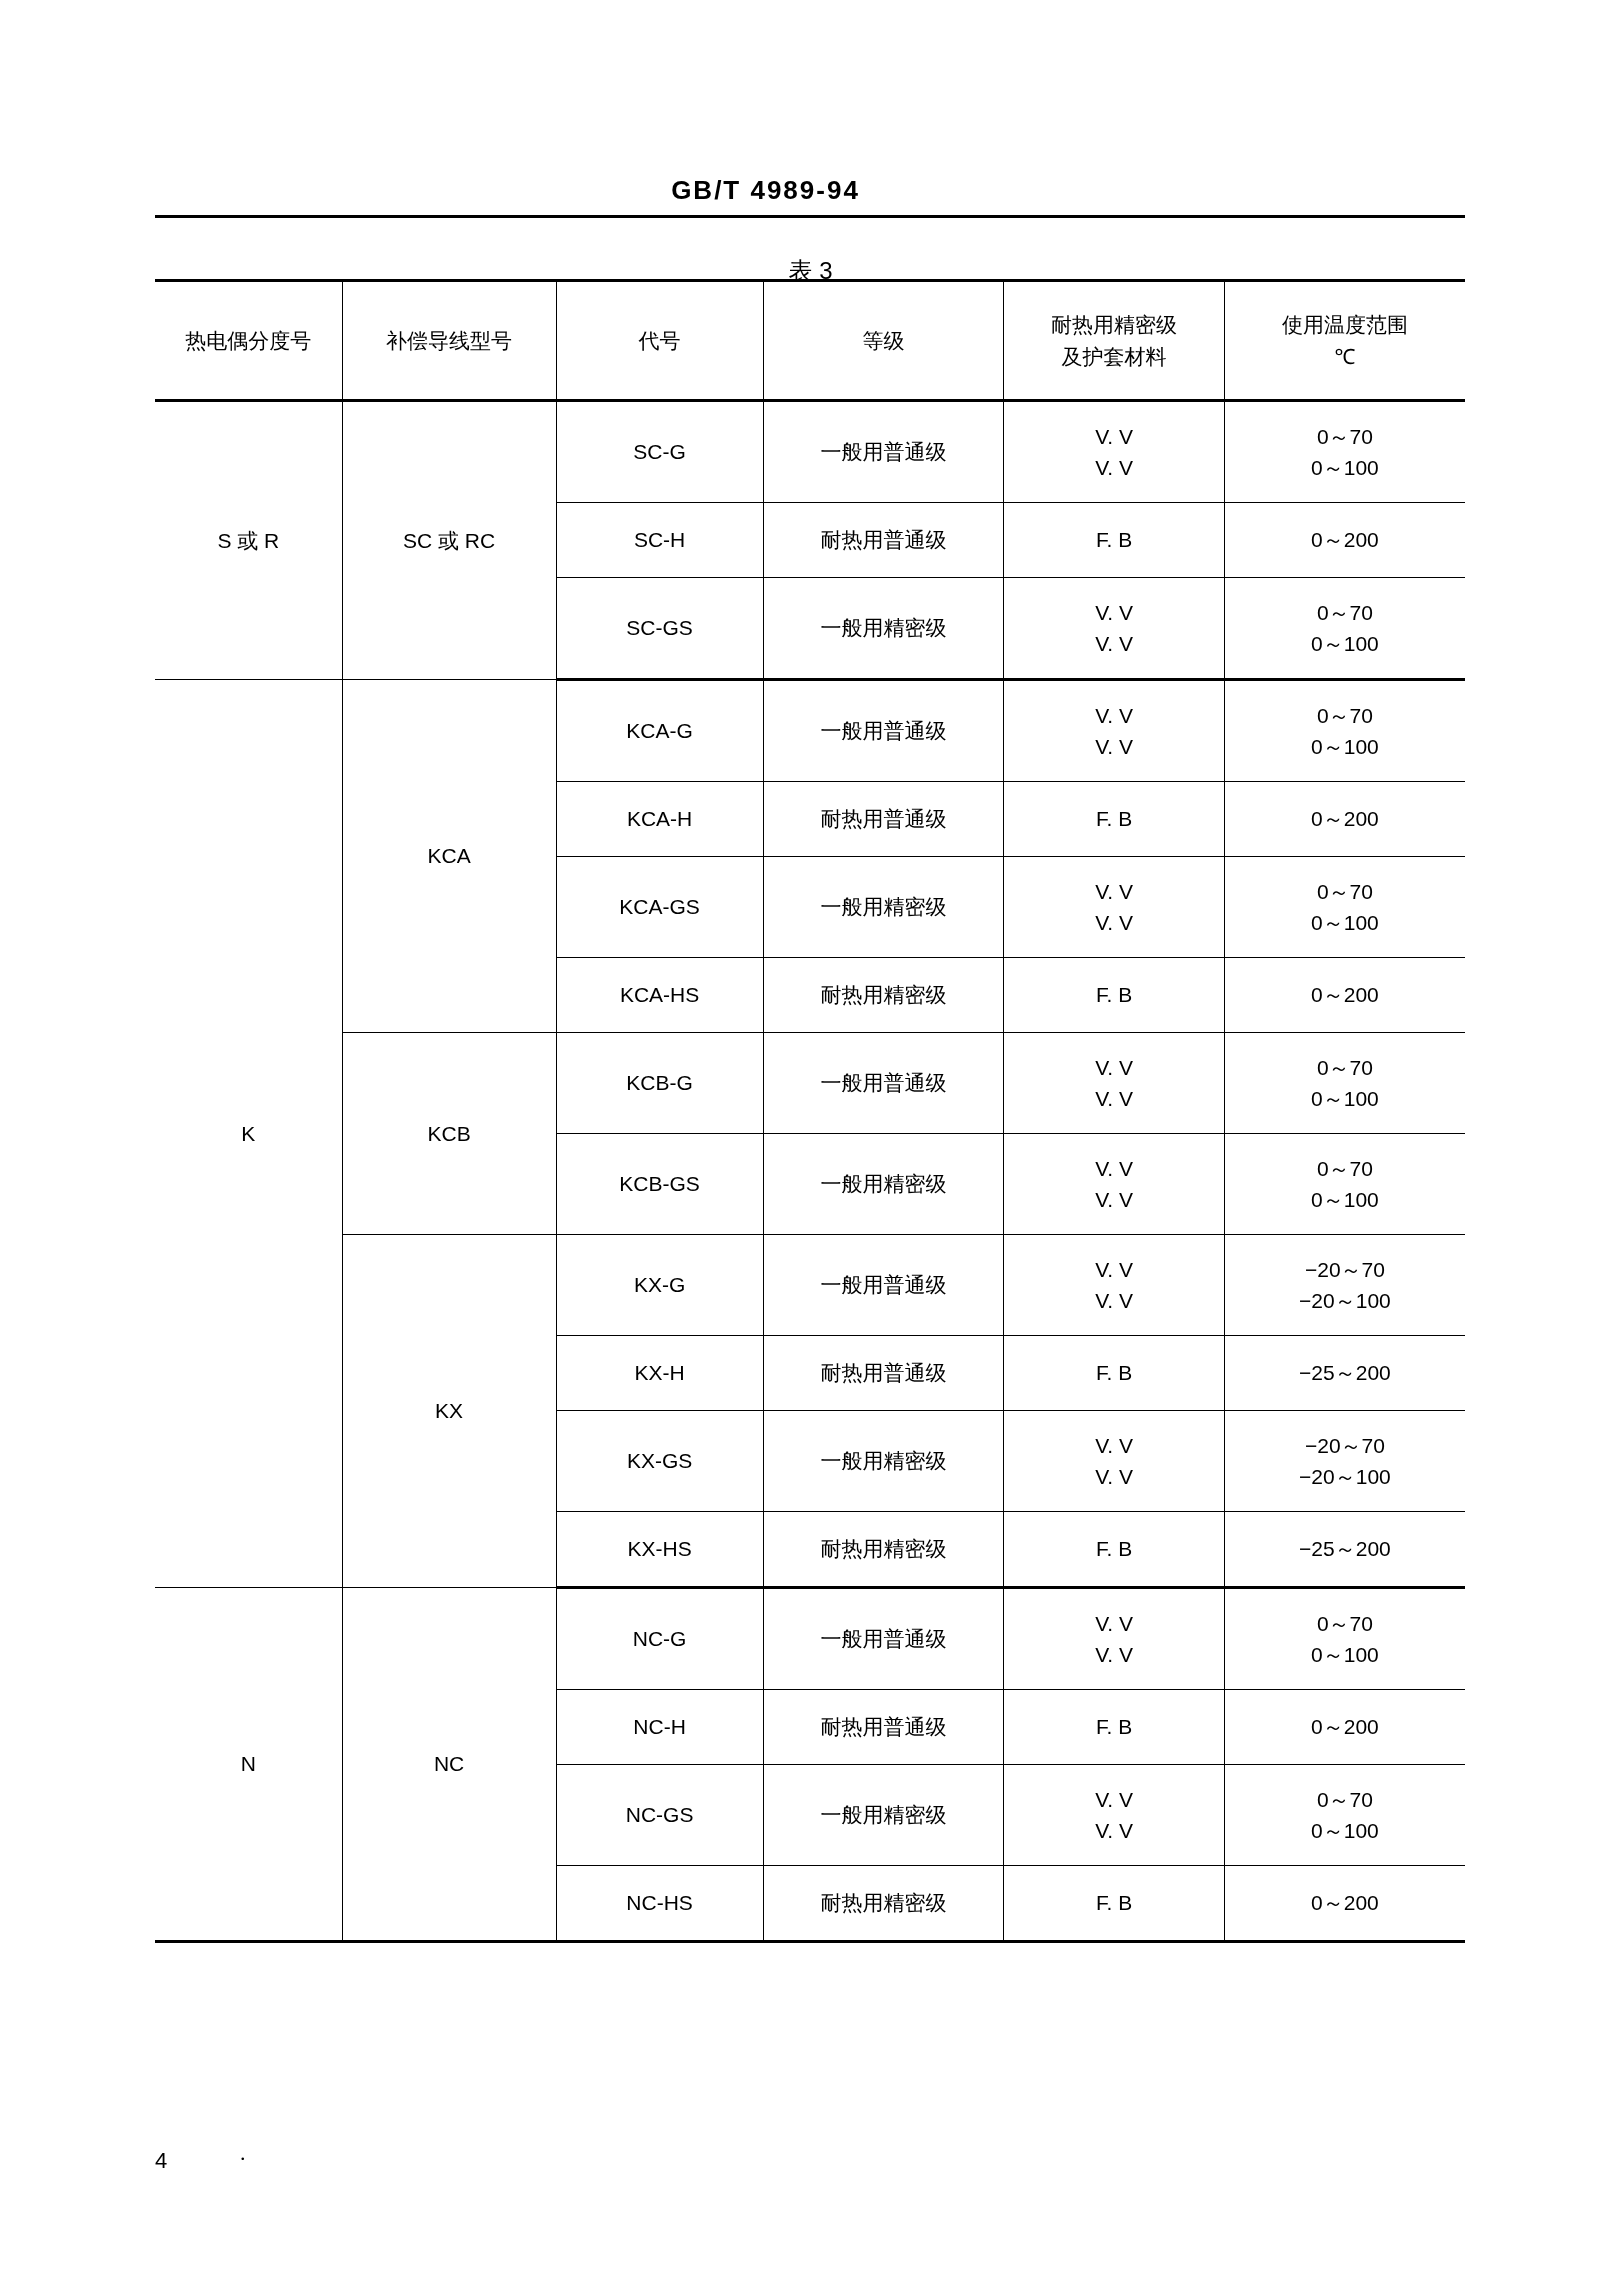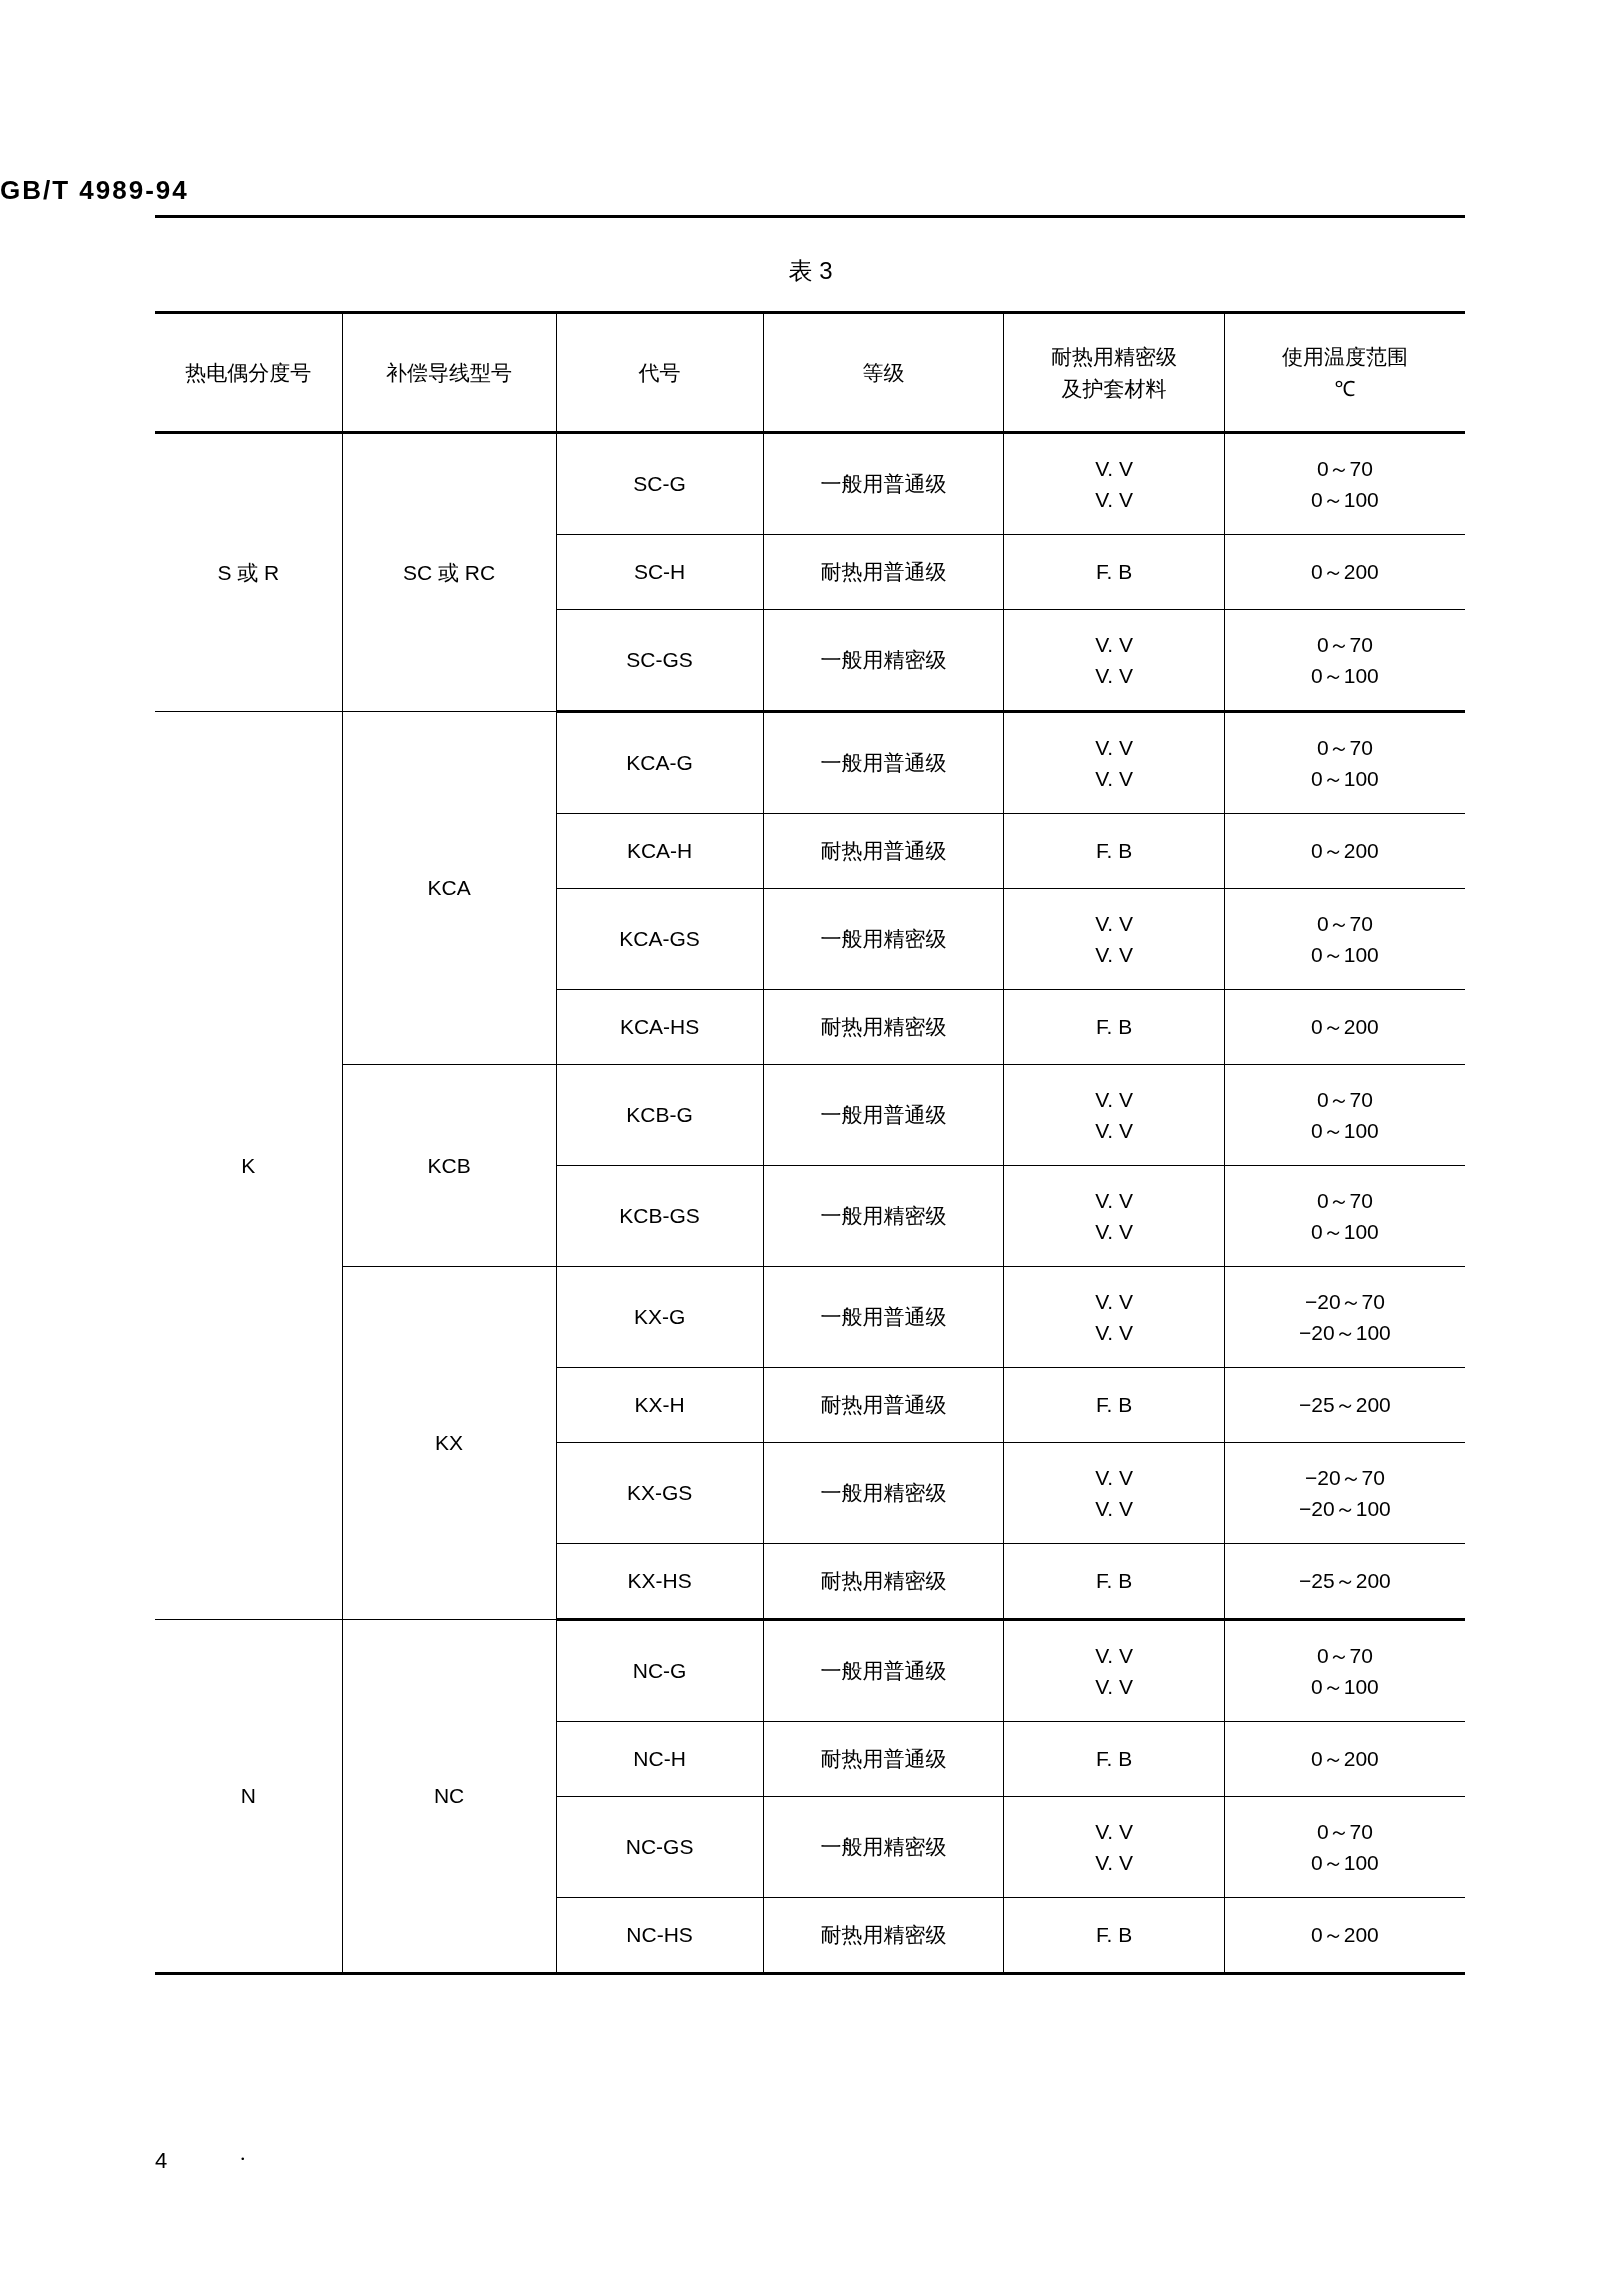--- a/index.html
+++ b/index.html
@@ -19,20 +19,21 @@
     left: 0; top: 0;
     width: 1621px;
     height: 2293px;
     overflow: hidden;
   }
   .doc-header {
     position: absolute;
     left: 0;
     top: 175px;
     width: 1531px;
+    text-align: center;
     font-family: "Liberation Sans", sans-serif;
     font-size: 26px;
     font-weight: bold;
     letter-spacing: 2px;
   }
   .header-rule {
     position: absolute;
     left: 155px;
     top: 215px;
     width: 1310px;
@@ -44,21 +45,21 @@
     left: 0;
     top: 255px;
     width: 1621px;
     text-align: center;
     font-size: 24px;
     font-family: "Liberation Sans", sans-serif;
   }
   table.main {
     position: absolute;
     left: 155px;
-    top: 311px;
+    top: 279px;
     width: 1310px;
     border-collapse: collapse;
     table-layout: fixed;
   }
   table.main td, table.main th {
     border: 1px solid #000000;
     text-align: center;
     vertical-align: middle;
     font-size: 21px;
     font-family: "Liberation Sans", sans-serif;

